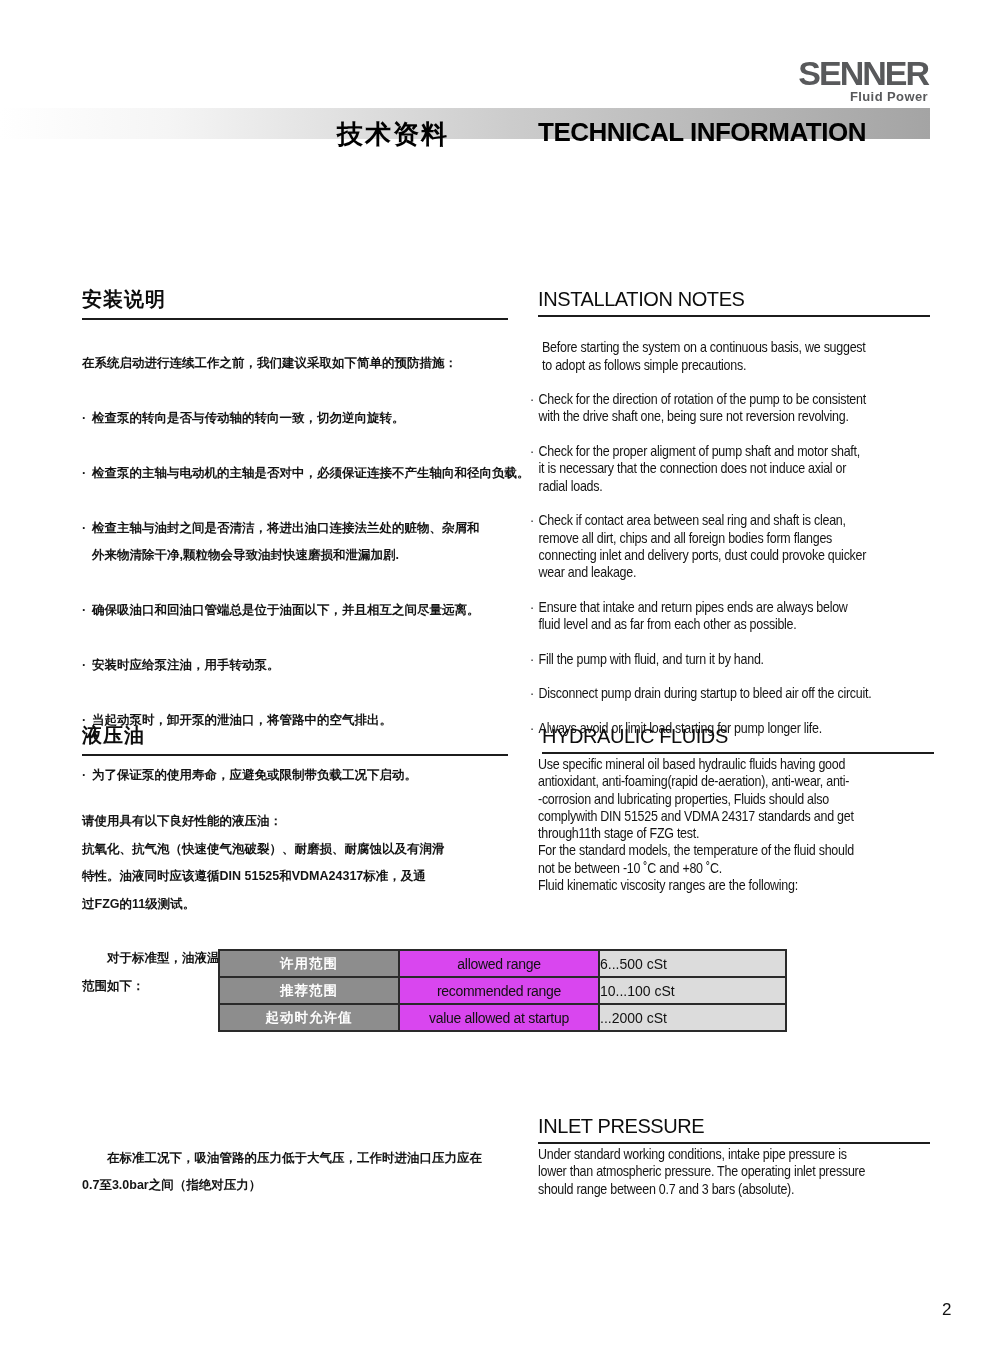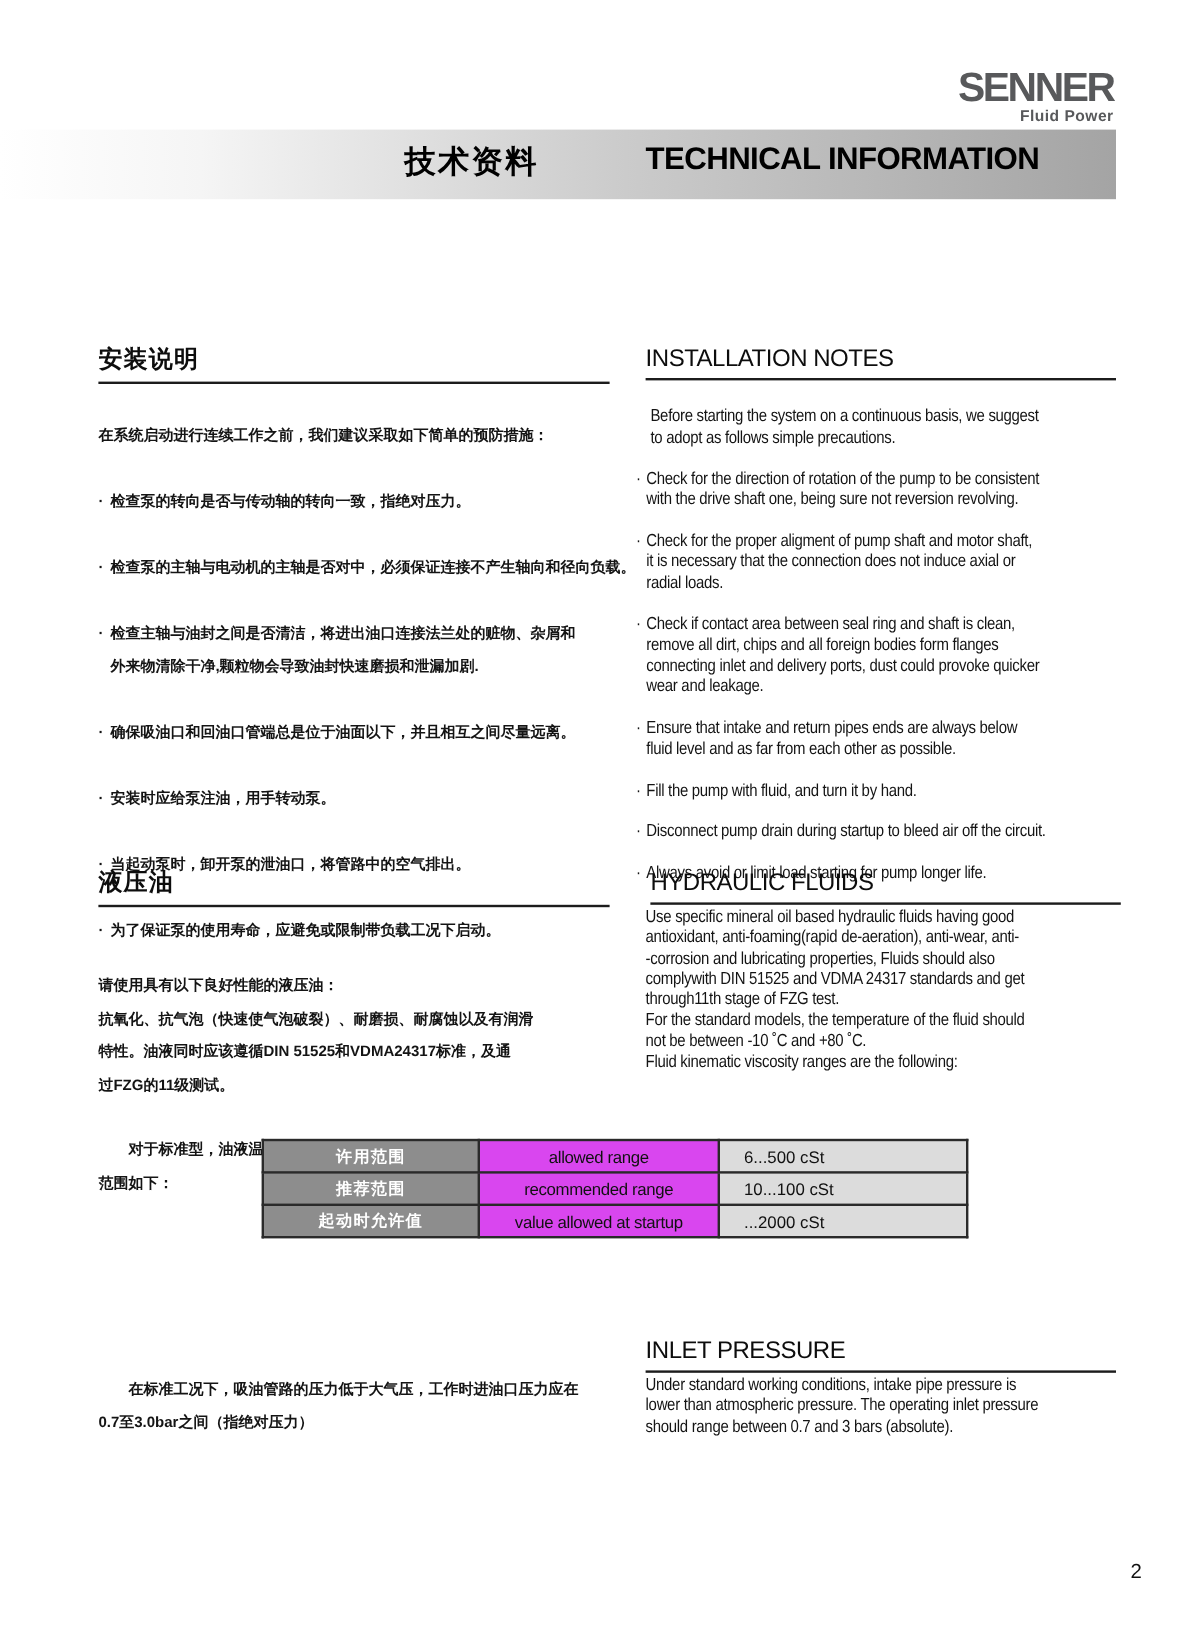--- a/index.html
+++ b/index.html
@@ -5,21 +5,21 @@
   html,body{margin:0;padding:0;background:#fff;}
   .page{position:relative;width:1000px;height:1366px;background:#ffffff;overflow:hidden;
         font-family:"Liberation Sans", sans-serif;color:#111;}
 
   
   .brand{position:absolute;top:56px;left:778px;width:150px;text-align:right;color:#58595b;}
   .brand-name{font-size:34px;font-weight:bold;letter-spacing:-2px;line-height:34px;}
   .brand-tag{font-size:13px;font-weight:bold;letter-spacing:.4px;line-height:14px;}
 
   
-  .titlebar{position:absolute;top:108px;left:0;width:930px;height:58px;
+  .titlebar{position:absolute;top:108px;left:0;width:930px;height:31px;
             background:linear-gradient(90deg,#ffffff 0%,#f5f5f5 18%,#cccccc 55%,#a4a4a4 100%);text-align:center;}
   .title-cn{position:absolute;left:337px;top:9px;font-size:26px;font-weight:bold;color:#000;letter-spacing:2px;}
   .title-en{position:absolute;left:538px;top:9px;font-size:26px;font-weight:bold;color:#000;letter-spacing:-.5px;}
 
   
   .sec-h{position:absolute;border-bottom:2px solid #1c1c1c;color:#0d0d0d;}
   .sec-h.hcn{font-size:20px;font-weight:bold;letter-spacing:1px;padding-bottom:5px;}
   .sec-h.hen{font-size:20px;font-weight:400;letter-spacing:-.4px;padding-bottom:4px;}
   #h-install-cn{left:82px;top:286px;width:426px;}
   #h-install-en{left:538px;top:288px;width:392px;}
@@ -49,21 +49,21 @@
   .brow{display:flex;}
   .brow .dot{flex:none;width:10px;}
   .brow .btxt{flex:1;white-space:pre-line;}
 
   
   .vtable{position:absolute;left:218px;top:949px;border-collapse:collapse;border-radius:21px;}
   .vtable td{border:2px solid #2a2a2a;height:25px;padding:0;}
   .vtable .c1{width:178px;background:#8d8d8d;color:#ffffff;font-weight:bold;
               font-size:13.5px;text-align:center;letter-spacing:1px;}
   .vtable .c2{width:198px;background:#d946ef;font-size:14px;text-align:center;letter-spacing:-.3px;}
-  .vtable .c3{width:185px;background:#dcdcdc;font-size:14px;text-align:left;padding-left:20px;}
+  .vtable .c3{width:185px;background:#dcdcdc;font-size:14px;text-align:left;}
 
   .pagenum{position:absolute;left:942px;top:1300px;font-size:17px;color:#111;}
 </style>
 </head>
 <body>
 
 <div class="page">
 
   <div class="brand">
     <div class="brand-name">SENNER</div>
@@ -73,21 +73,21 @@
   <div class="titlebar">
     <div class="title-cn">技术资料</div>
     <div class="title-en">TECHNICAL INFORMATION</div>
   </div>
 
   <div class="sec-h hcn" id="h-install-cn">安装说明</div>
   <div class="sec-h hen" id="h-install-en">INSTALLATION NOTES</div>
 
   <div class="cnb" id="install-cn">
     <div>在系统启动进行连续工作之前，我们建议采取如下简单的预防措施：</div>
-    <div class="brow"><span class="dot">·</span><span class="btxt">检查泵的转向是否与传动轴的转向一致，指绝对压力。</span></div>
+    <div class="brow"><span class="dot">·</span><span class="btxt">检查泵的转向是否与传动轴的转向一致，切勿逆向旋转。</span></div>
     <div class="brow"><span class="dot">·</span><span class="btxt">检查泵的主轴与电动机的主轴是否对中，必须保证连接不产生轴向和径向负载。</span></div>
     <div class="brow"><span class="dot">·</span><span class="btxt">检查主轴与油封之间是否清洁，将进出油口连接法兰处的赃物、杂屑和
 外来物清除干净,颗粒物会导致油封快速磨损和泄漏加剧.</span></div>
     <div class="brow"><span class="dot">·</span><span class="btxt">确保吸油口和回油口管端总是位于油面以下，并且相互之间尽量远离。</span></div>
     <div class="brow"><span class="dot">·</span><span class="btxt">安装时应给泵注油，用手转动泵。</span></div>
     <div class="brow"><span class="dot">·</span><span class="btxt">当起动泵时，卸开泵的泄油口，将管路中的空气排出。</span></div>
     <div class="brow"><span class="dot">·</span><span class="btxt">为了保证泵的使用寿命，应避免或限制带负载工况下启动。</span></div>
   </div>
 
   <div class="enb" id="install-en">

